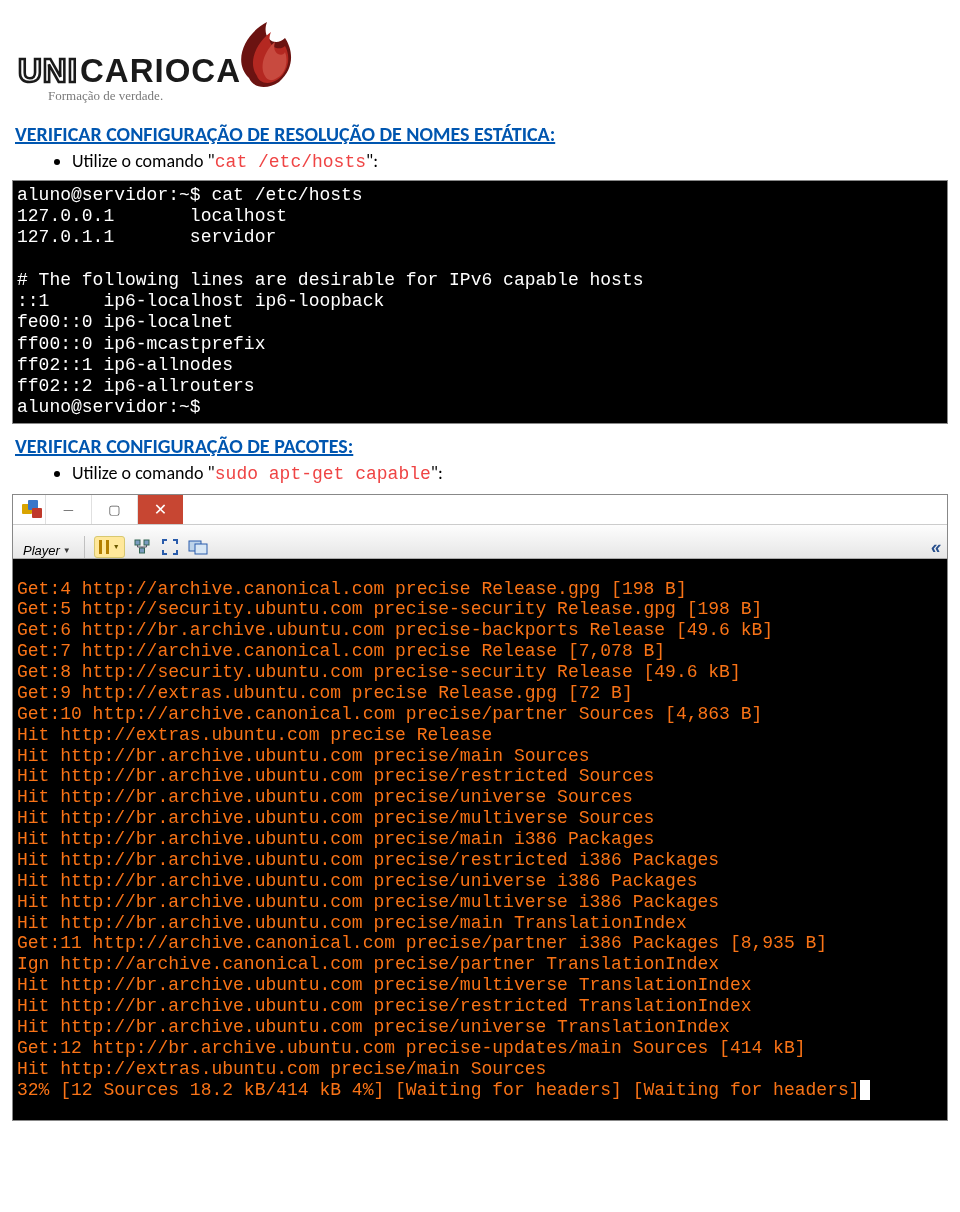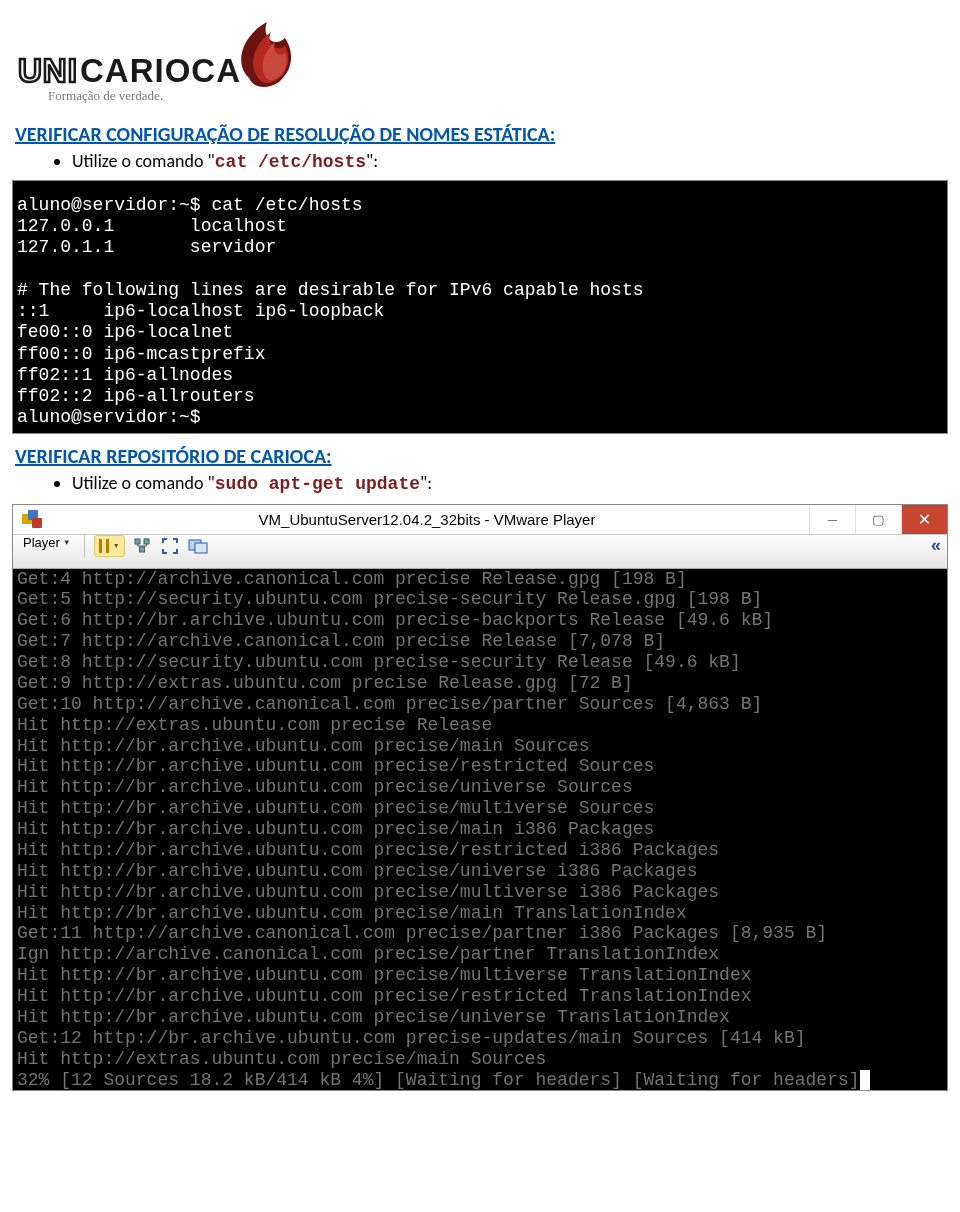--- a/index.html
+++ b/index.html
@@ -26,30 +26,30 @@
     list-style: disc;
     margin-left: 60px;
     font-size: 18px;
     color: #000;
   }
   ul.bullet li { margin: 4px 0; }
   code.inline {
     font-family: "Courier New", monospace;
     font-size: 18px;
     background: none;
-    color: #7f1d1d;
-    font-weight: 700;
+    color: #ef4444;
+    font-weight: 400;
   }
   .terminal {
     background: #000;
     color: #fff;
     font-family: "Courier New", monospace;
     font-size: 18px;
     line-height: 1.18;
-    padding: 14px 4px 4px 4px;
+    padding: 4px 4px 4px 4px;
     margin-top: 8px;
     border: 1px solid #888;
     white-space: pre;
     overflow: hidden;
   }
   .vm-window {
     margin-top: 10px;
     border: 1px solid #888;
     background: #f0f0f0;
   }
@@ -78,44 +78,45 @@
   }
   .vm-btn {
     width: 46px; height: 100%;
     display: flex; align-items: center; justify-content: center;
     font-size: 13px; color: #555;
     border-left: 1px solid #e0e0e0;
   }
   .vm-btn.close { background: #c74632; color: #fff; font-size: 16px; }
   .vm-toolbar {
     display: flex;
-    align-items: flex-start;
+    align-items: flex-end;
     background: linear-gradient(#fdfdfd,#e6e6e6);
     height: 34px;
     padding: 0 6px;
     border-bottom: 1px solid #aaa;
     gap: 6px;
     font-family: Tahoma, Arial, sans-serif;
     font-size: 13px;
+    font-style: italic;
   }
   .tb-menu { display: flex; align-items: center; gap: 3px; padding: 0 4px; }
   .tb-menu .caret { font-size: 8px; color: #3a3a3a; }
   .tb-sep { width: 1px; height: 22px; background: #c0c0c0; margin: 0 3px; }
   .tb-iconset { display: flex; align-items: center; gap: 4px; background: #ffe89b; border: 1px solid #d8c870; border-radius: 3px; padding: 2px 4px; height: 22px; }
   .tb-iconset .bar { width: 3px; height: 14px; background: #b37f00; }
   .tb-icon { width: 22px; height: 22px; display:flex; align-items:center; justify-content:center; }
   .tb-icon svg { display:block; }
   .tb-chev { margin-left: auto; color: #274f8c; font-size: 18px; font-weight: bold; }
   .vm-terminal {
     background: #000;
-    color: #737373;
+    color: #f97316;
     font-family: "Courier New", monospace;
     font-size: 18px;
     line-height: 1.16;
-    padding: 0 4px;
+    padding: 20px 4px;
     white-space: pre;
     overflow: hidden;
   }
   .cursor { background: #fff; color: #000; }
 </style>
 </head>
 <body>
 
 <div class="logo-area">
   <svg class="logo-svg" width="320" height="90" viewBox="0 0 320 90">
@@ -144,37 +145,36 @@
 127.0.1.1       servidor
 
 # The following lines are desirable for IPv6 capable hosts
 ::1     ip6-localhost ip6-loopback
 fe00::0 ip6-localnet
 ff00::0 ip6-mcastprefix
 ff02::1 ip6-allnodes
 ff02::2 ip6-allrouters
 aluno@servidor:~$ </div>
 
-<h2 class="section-heading">VERIFICAR REPOSITÓRIO DE CARIOCA:</h2>
+<h2 class="section-heading">VERIFICAR CONFIGURAÇÃO DE PACOTES:</h2>
 <ul class="bullet">
   <li>
-    <span>Utilize o comando "</span><code class="inline">sudo apt-get update</code><span>":</span>
+    <span>Utilize o comando "</span><code class="inline">sudo apt-get capable</code><span>":</span>
   </li>
 </ul>
 
 <div class="vm-window">
   <div class="vm-titlebar">
     <div class="vm-icon">
       <svg width="20" height="18" viewBox="0 0 20 18">
         <rect x="0" y="4" width="10" height="10" fill="#d9a400" rx="1"></rect>
         <rect x="6" y="0" width="10" height="10" fill="#3a77c9" rx="1"></rect>
         <rect x="10" y="8" width="10" height="10" fill="#c0392b" rx="1"></rect>
       </svg>
     </div>
-    <div class="vm-title">VM_UbuntuServer12.04.2_32bits - VMware Player</div>
     <div class="vm-winctrl">
       <div class="vm-btn">—</div>
       <div class="vm-btn">▢</div>
       <div class="vm-btn close">✕</div>
     </div>
   </div>
   <div class="vm-toolbar">
     <div class="tb-menu">
       <span>Player</span>
       <span class="caret">▼</span>

